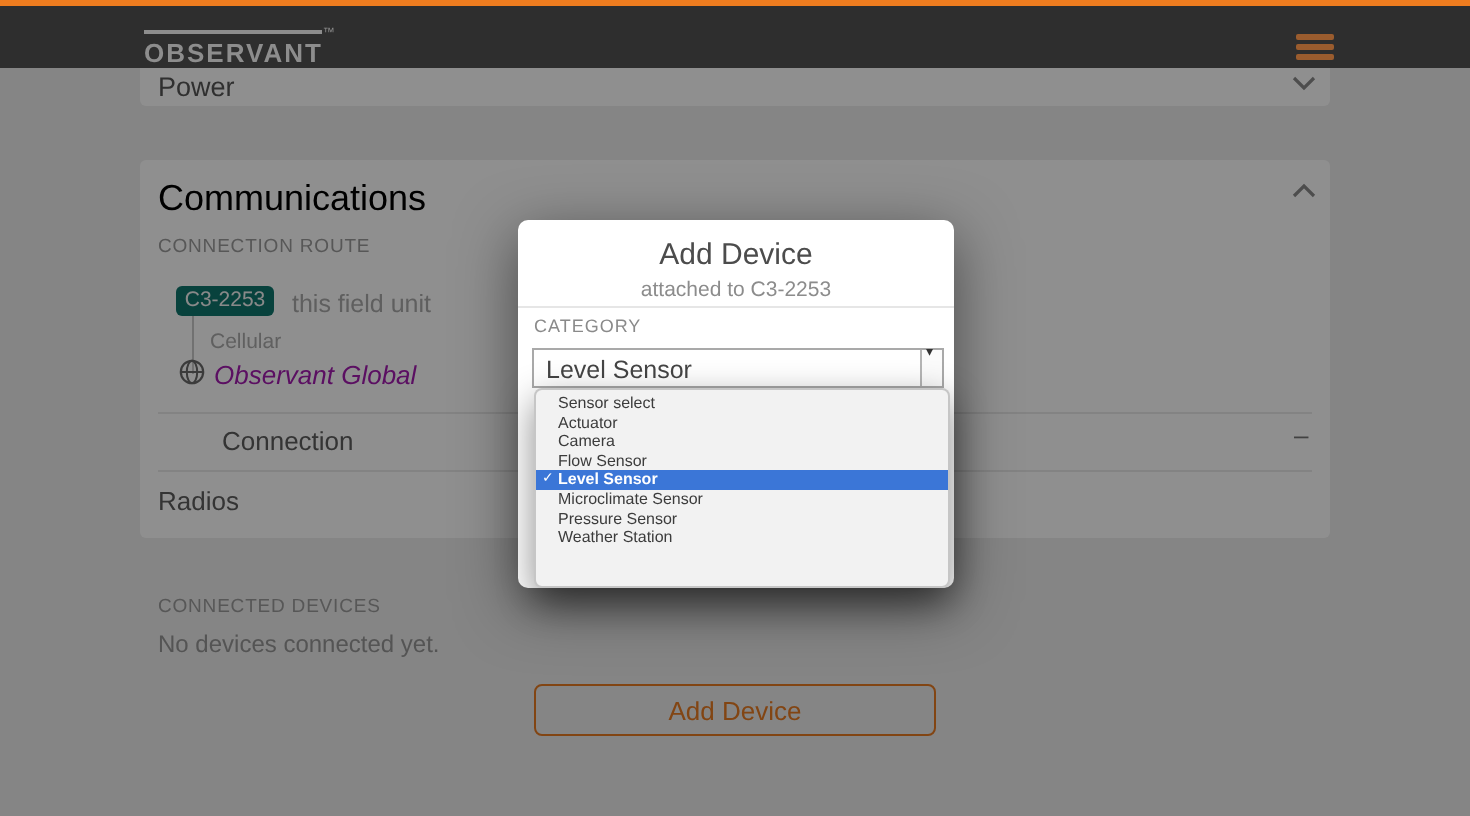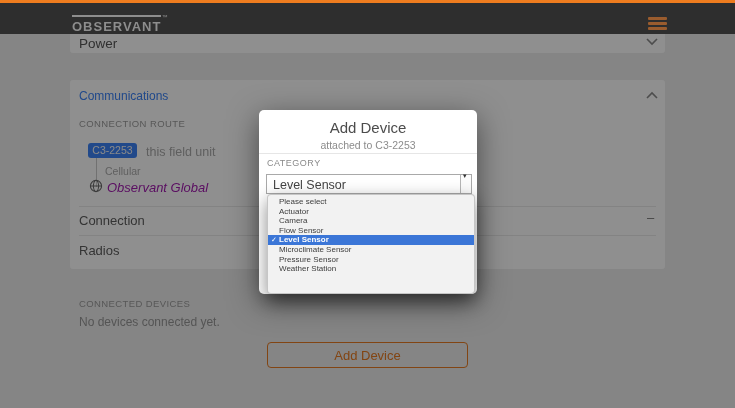--- a/index.html
+++ b/index.html
@@ -15,23 +15,23 @@
   .logo .tm { font-size:6px; vertical-align:top; position:relative; top:-1px; }
   .hamburger { position:absolute; left:648px; top:14px; width:19px; height:14px; cursor:pointer; }
   .hamburger i { display:block; height:2.6px; margin-bottom:2.6px; background:#9a5c2e; border-radius:1px; }
 
   
   .card { position:absolute; left:70px; width:595px; background:#fff; border-radius:3px; }
   .card-power { top:28px; height:25px; }
   .row-title { position:absolute; left:9px; font-size:13.5px; color:#565656;text-align:right; }
   .chev { position:absolute; left:575px; width:14px; height:9px; }
   .card-comms { top:80px; height:189px; }
-  .sec-title { position:absolute; left:9px; top:9px; font-size:12px; color:#3b82f6;text-align:right; }
+  .sec-title { position:absolute; left:9px; top:9px; font-size:18px; color:#000000;text-align:right; }
   .mini-label { font-size:9.5px; letter-spacing:.4px; color:#9c9c9c; }
-  .badge { position:absolute; left:18px; top:63px; width:49px; height:15px; background:#3b82f6;
+  .badge { position:absolute; left:18px; top:63px; width:49px; height:15px; background:#0f766e;
            border-radius:3px; color:#f4f4f4; font-size:10.5px; text-align:center; line-height:15px; }
   .unit-note { position:absolute; left:76px; top:65px; font-size:12.5px; color:#a9a9a9; }
   .vline { position:absolute; left:26px; top:78px; width:1px; height:29px; background:#c9c9c9; }
   .cellular { position:absolute; left:35px; top:85px; font-size:10.5px; color:#ababab; }
   .globe { position:absolute; left:19px; top:99px; }
   .global-label { position:absolute; left:37px; top:100px; font-size:13px; color:#a21caf;font-style:italic; }
   .divider { position:absolute; left:9px; width:577px; height:1px; background:#e9e9e9; }
   .comm-row-label { position:absolute; left:9px; font-size:13px; color:#5d5d5d; }
   .dash-ind { position:absolute; left:577px; top:130px; font-size:13px; color:#777; }
 
@@ -103,21 +103,21 @@
   <span class="globe">
     <svg width="14" height="14" viewBox="0 0 14 14">
       <circle cx="7" cy="7" r="5.6" fill="none" stroke="#6a6a6a" stroke-width="1.1"></circle>
       <ellipse cx="7" cy="7" rx="2.6" ry="5.6" fill="none" stroke="#6a6a6a" stroke-width="1"></ellipse>
       <line x1="1.4" y1="7" x2="12.6" y2="7" stroke="#6a6a6a" stroke-width="1"></line>
     </svg>
   </span>
   <span class="global-label">Observant Global</span>
 
   <span class="divider" style="top:126px;"></span>
-  <span class="comm-row-label" style="top:133px;">Connection</span>
+  <span class="comm-row-label" style="top:133px;margin-left:32px;">Connection</span>
   <span class="dash-ind">–</span>
 
   <span class="divider" style="top:155px;"></span>
   <span class="comm-row-label" style="top:163px;">Radios</span>
 </div>
 
 <span class="mini-label cd-label">CONNECTED DEVICES</span>
 <span class="cd-empty">No devices connected yet.</span>
 <button class="add-btn">Add Device</button>
 
@@ -142,21 +142,21 @@
   <div class="select">
     <span class="select-value">Level Sensor</span>
     <span class="select-arrow-box">
       <span>▾</span>
     </span>
   </div>
 </div>
 
 <div class="popup">
   <div class="opt">
-    <span>Please select</span></div>
+    <span>Sensor select</span></div>
   <div class="opt">
     <span>Actuator</span></div>
   <div class="opt">
     <span>Camera</span></div>
   <div class="opt">
     <span>Flow Sensor</span></div>
   <div class="opt selected">
     <span class="check">✓</span>
     <span>Level Sensor</span></div>
   <div class="opt">

